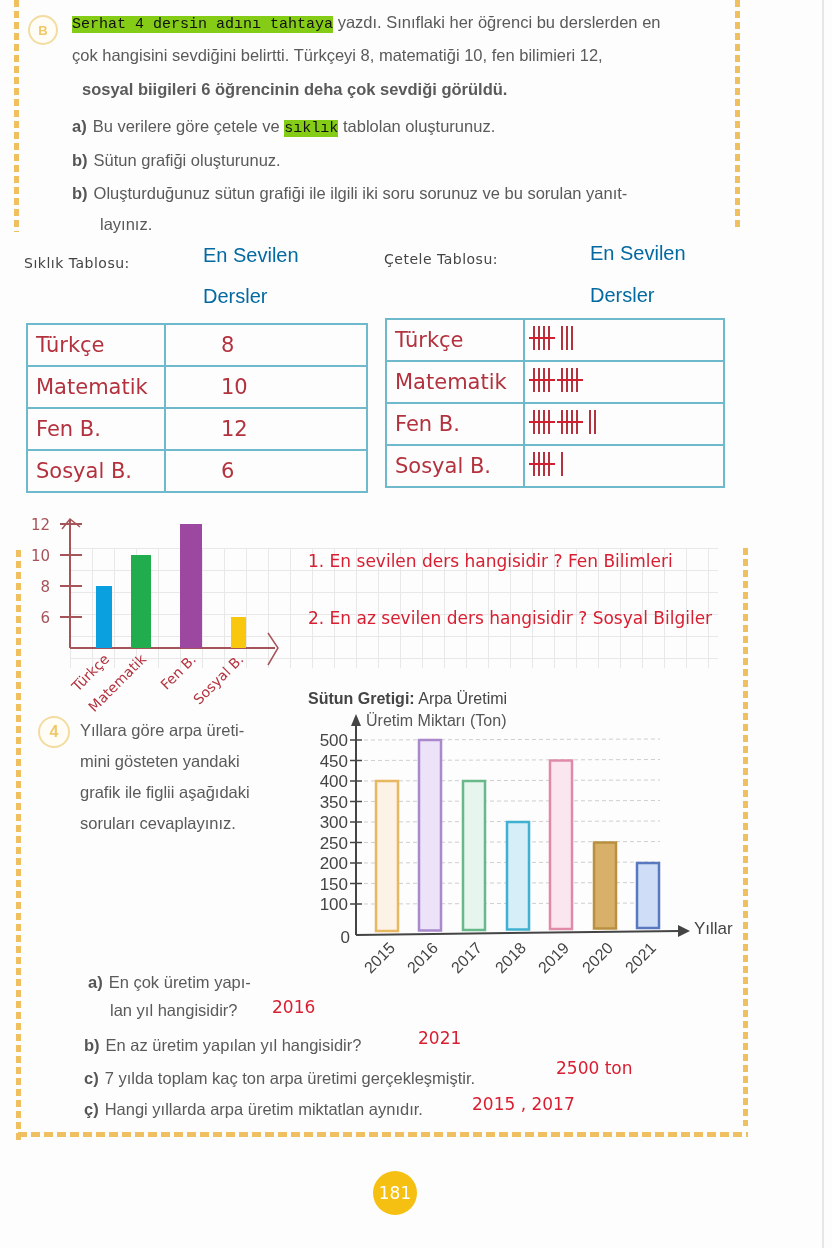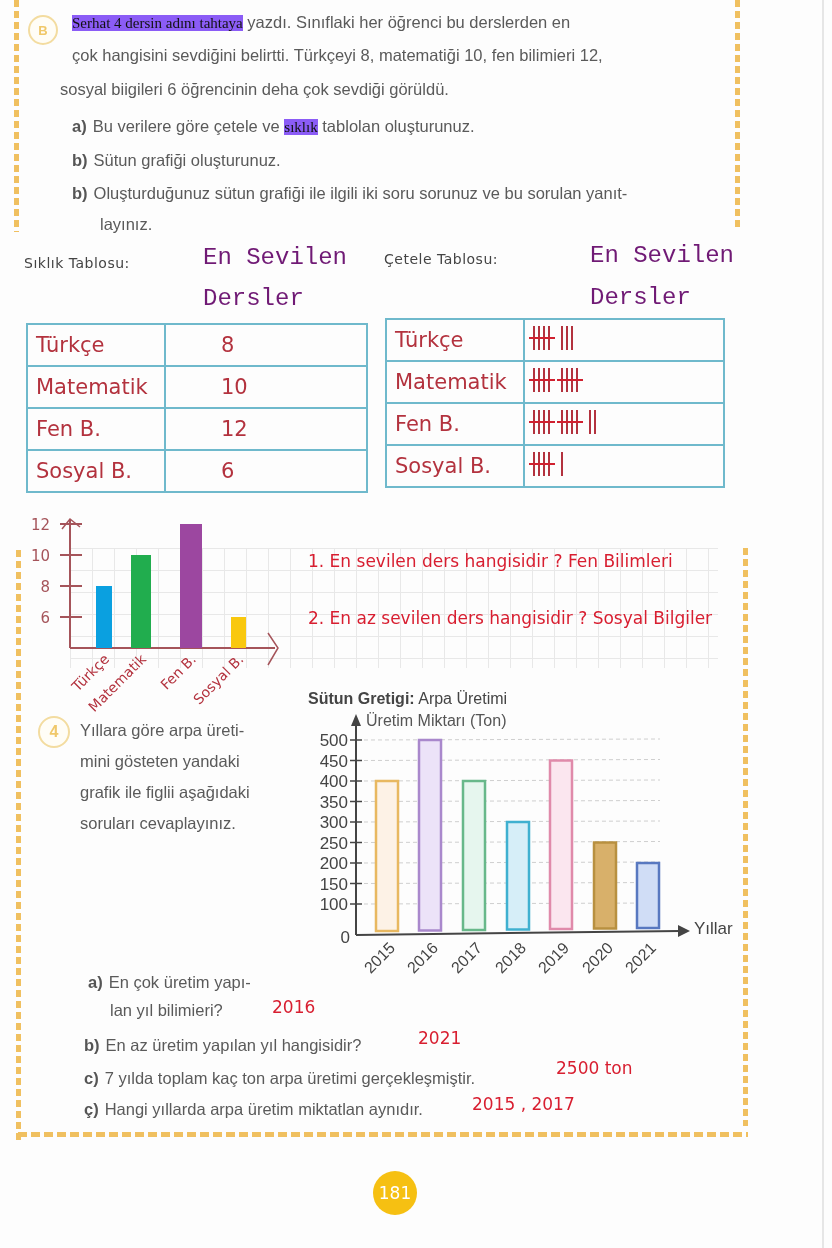--- a/index.html
+++ b/index.html
@@ -9,25 +9,25 @@
   .right-edge { position:absolute; left:822px; top:0; width:2px; height:1248px; background:#e6e6e6; }
 
   
   .dash-v { position:absolute; width:5px; background: repeating-linear-gradient(to bottom, #f0c060 0 7px, transparent 7px 11px); }
   .dash-h { position:absolute; height:5px; background: repeating-linear-gradient(to right, #f0c060 0 9px, transparent 9px 13px); }
 
   .badge { position:absolute; width:30px; height:30px; border-radius:50%; border:2px solid #f3dca0; color:#f0c86a; font-weight:bold; font-size:13px; display:flex; align-items:center; justify-content:center; background:#fffdf6; }
   .badge.big { width:32px; height:32px; font-size:16px; }
 
   .ptext { position:absolute; font-size:16.5px; color:#5a5a5a; line-height:20px; white-space:nowrap; font-family:"Liberation Sans", sans-serif; }
-  .overlay-text { background:#8b5cf6; color:#111; font-family:Liberation Serif, serif; font-size:15px; }
+  .overlay-text { background:#84cc16; color:#111; font-family:Liberation Mono, monospace; font-size:15px; }
   .label-b { font-weight:bold; color:#555; margin-right:6px; }
 
   .tbl-title { position:absolute; font-family:"DejaVu Sans", sans-serif; color:#444; font-size:14px; letter-spacing:0.5px; }
-  .tbl-red { position:absolute; font-family:Liberation Mono, monospace; color:#701a75; font-size:24px; }
+  .tbl-red { position:absolute; font-family:Liberation Sans, sans-serif; color:#0369a1; font-size:20px; }
 
   table.freq { position:absolute; border-collapse: collapse; }
   table.freq td { border:2px solid #6fb9cc; font-family:"DejaVu Sans", sans-serif; color:#b3323e; font-size:21px; height:42px; padding:0 8px; vertical-align:middle; }
 
   .tally { display:inline-flex; align-items:center; margin-right:8px; position:relative; height:26px; }
   .tally .stick { width:2px; height:24px; background:#b3323e; margin-right:3px; }
   .tally .strike { position:absolute; left:-4px; right:-2px; top:12px; height:2px; background:#d0202f; }
 
   .grid-bg { position:absolute; background-image:
       linear-gradient(to right, #e8e8e8 1px, transparent 1px),
@@ -45,21 +45,21 @@
 
 <div class="dash-v" style="left:14px; top:0; height:232px;"></div>
 <div class="dash-v" style="left:735px; top:0; height:230px;"></div>
 
 <div class="badge" style="left:28px; top:15px;">B</div>
 
 <div class="ptext" style="left:72px; top:12px;">
   <span class="overlay-text">Serhat 4 dersin adını tahtaya</span><span> yazdı. Sınıflaki her öğrenci bu derslerden en</span>
 </div>
 <div class="ptext" style="left:72px; top:45px;">çok hangisini sevdiğini belirtti. Türkçeyi 8, matematiği 10, fen bilimieri 12,</div>
-<div class="ptext" style="left:60px; top:79px;">sosyal biigileri 6 öğrencinin deha çok sevdiği görüldü.</div>
+<div class="ptext" style="left:82px; top:79px;font-weight:bold;">sosyal biigileri 6 öğrencinin deha çok sevdiği görüldü.</div>
 
 <div class="ptext" style="left:72px; top:116px;">
   <span class="label-b">a)</span><span>Bu verilere göre çetele ve </span><span class="overlay-text">sıklık</span><span> tablolan oluşturunuz.</span>
 </div>
 <div class="ptext" style="left:72px; top:150px;">
   <span class="label-b">b)</span><span>Sütun grafiği oluşturunuz.</span>
 </div>
 <div class="ptext" style="left:72px; top:183px;">
   <span class="label-b">b)</span><span>Oluşturduğunuz sütun grafiği ile ilgili iki soru sorunuz ve bu sorulan yanıt-</span>
 </div>
@@ -247,21 +247,21 @@
     <rect x="294" y="160.5" width="22" height="86" fill="#d8b06a" stroke="#b89040" stroke-width="2.5"></rect>
     <text x="314" y="267" transform="rotate(-45 314 267)" text-anchor="end" fill="#444" font-size="16" font-family="Liberation Sans, sans-serif">2020</text>
     <rect x="337" y="181" width="22" height="65" fill="#d0ddf6" stroke="#5878c0" stroke-width="2.5"></rect>
     <text x="357" y="267" transform="rotate(-45 357 267)" text-anchor="end" fill="#444" font-size="16" font-family="Liberation Sans, sans-serif">2021</text>
   </svg>
 
 <div class="ptext" style="left:88px; top:972px;">
   <span class="label-b">a)</span><span>En çok üretim yapı-</span>
 </div>
 <div class="ptext" style="left:110px; top:1000px;">
-  <span>lan yıl bilimieri?</span>
+  <span>lan yıl hangisidir?</span>
 </div>
 <div class="red-answer" style="left:272px; top:997px;">2016</div>
 
 <div class="ptext" style="left:84px; top:1035px;">
   <span class="label-b">b)</span><span>En az üretim yapılan yıl hangisidir?</span>
 </div>
 <div class="red-answer" style="left:418px; top:1028px;">2021</div>
 
 <div class="ptext" style="left:84px; top:1068px;">
   <span class="label-b">c)</span><span>7 yılda toplam kaç ton arpa üretimi gerçekleşmiştir.</span>

